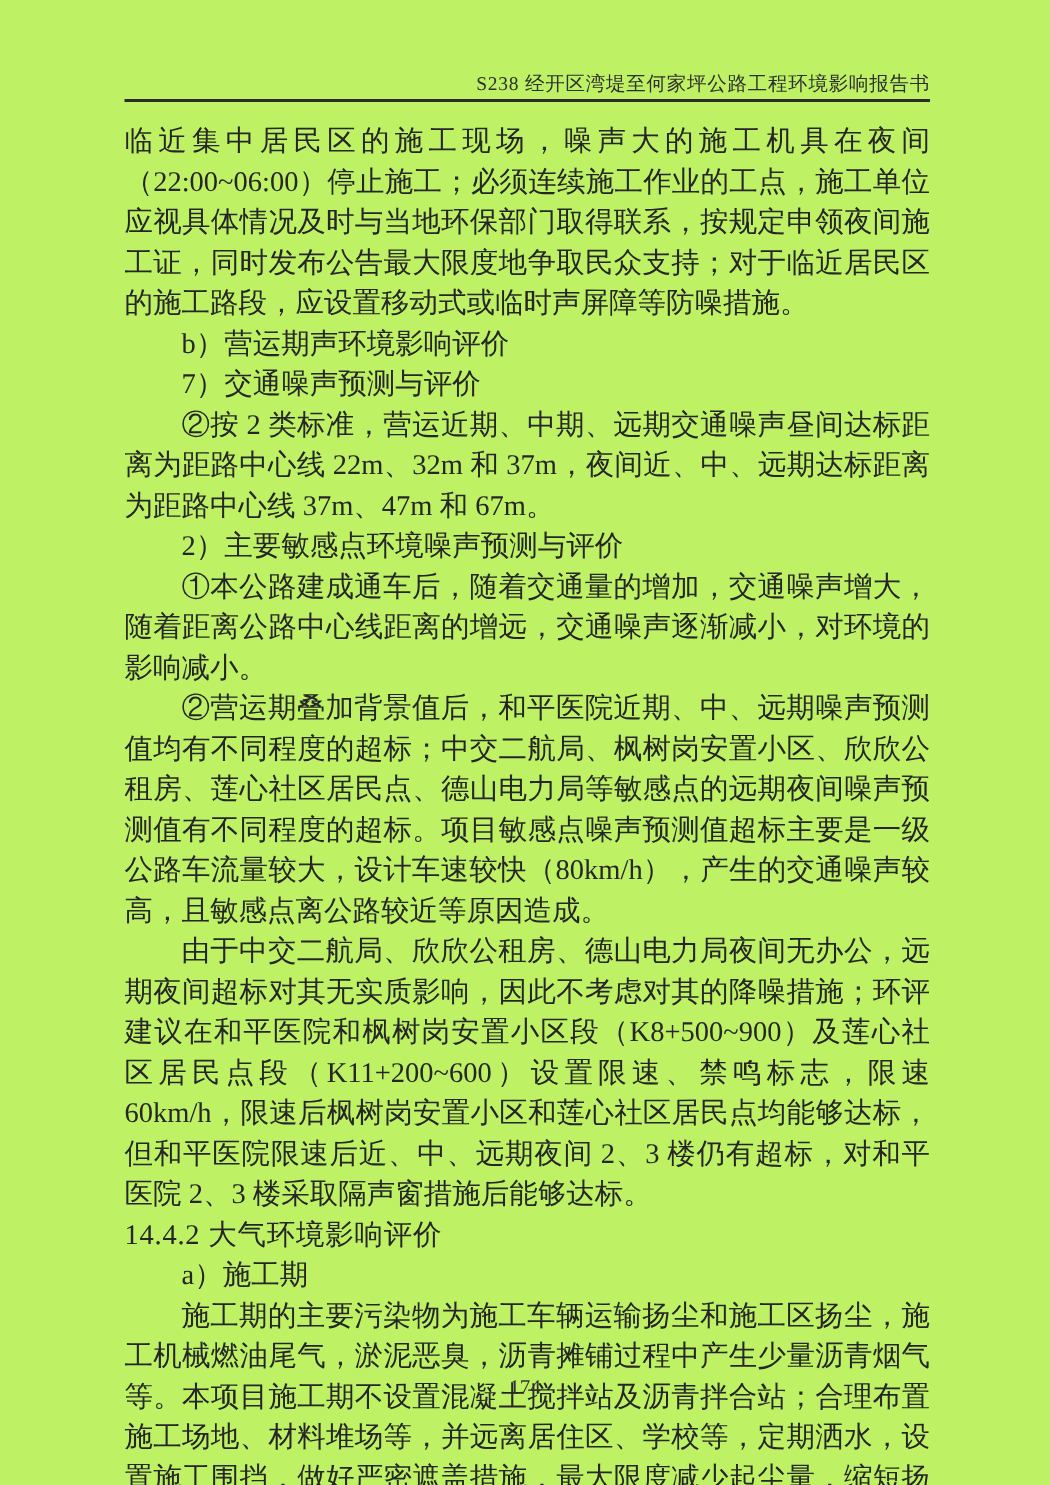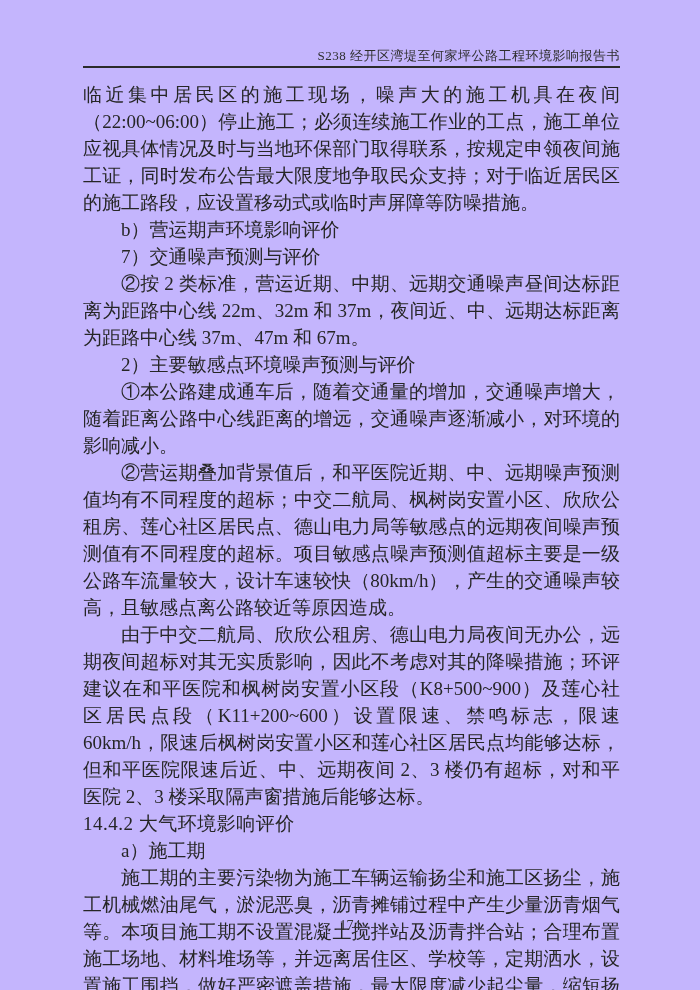--- a/index.html
+++ b/index.html
@@ -4,21 +4,21 @@
 <style>
   html, body {
     margin: 0;
     padding: 0;
     background: #ffffff;
   }
   .page {
     position: relative;
     width: 700px;
     height: 990px;
-    background: #c4b5fd;
+    background: #bef264;
     overflow: hidden;
     font-family: "Liberation Serif", "DejaVu Serif", serif;
     color: #262626;
   }
   .running-header {
     position: absolute;
     top: 47px;
     right: 80px;
     font-size: 13px;
     letter-spacing: 0.5px;

